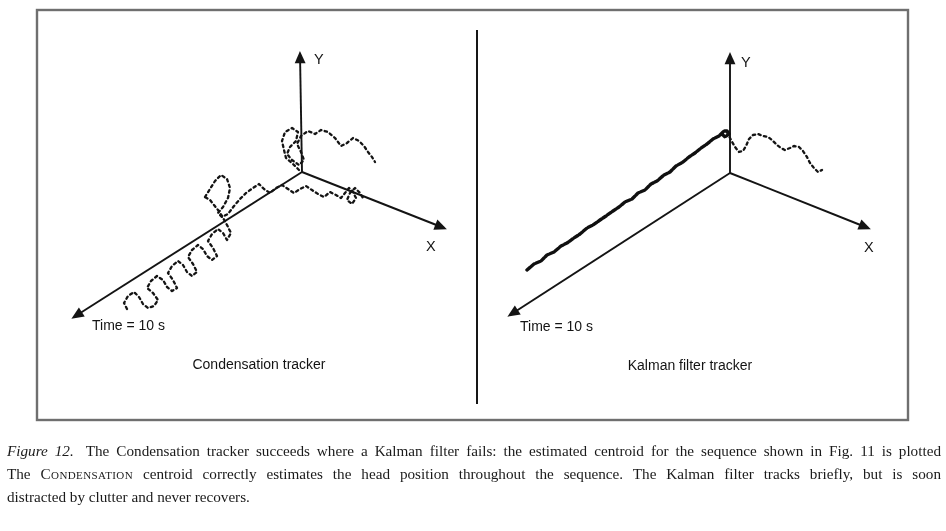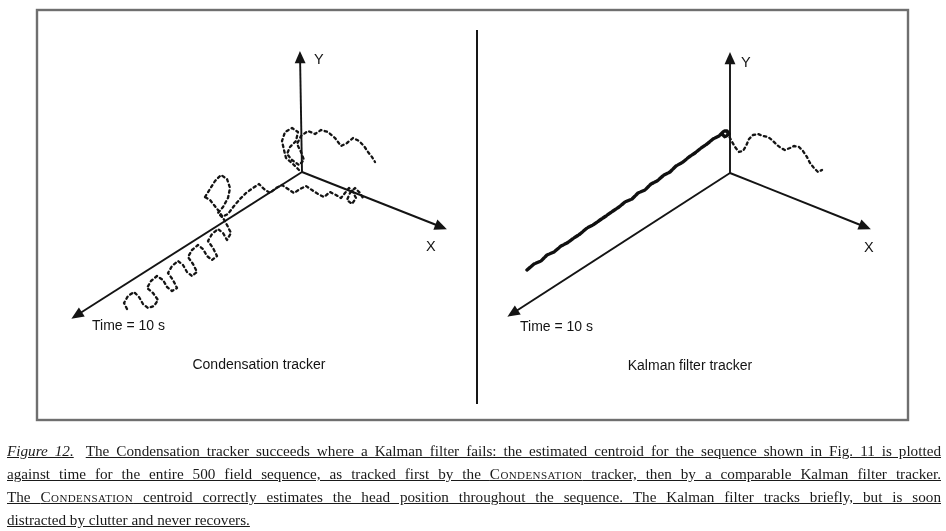--- a/index.html
+++ b/index.html
@@ -33,21 +33,21 @@
   .svg-paneltitle {
     font-family: "Liberation Sans", sans-serif;
     font-size: 14px; fill: #141414; text-anchor: middle;
   }
 
   .caption {
     position: absolute; left: 7px; top: 439px; width: 934px;
     font-family: "Liberation Serif", serif;
     font-size: 15.2px; line-height: 23px; color: #1a1a1a;
   }
-  .cap-line { text-align: justify; text-align-last: justify; white-space: nowrap; text-decoration: underline; }
+  .cap-line { text-align: justify; text-align-last: justify; white-space: nowrap; }
   .cap-line:last-child { text-align: center; text-align-last: left; }
   .cap-italic { font-style: italic; margin-right: 12px; }
   .cap-sc { font-variant: small-caps; letter-spacing: 0.4px; }
 </style>
 </head>
 <body>
 
 <svg class="figure-svg" width="946" height="436" viewBox="0 0 946 436" xmlns="http://www.w3.org/2000/svg">
   <defs>
     <marker id="arrow" viewBox="0 0 10 10" refX="7.5" refY="5" markerWidth="8.5" markerHeight="6.5" orient="auto">
@@ -84,16 +84,15 @@
     <text class="svg-label" x="520" y="331">Time = 10 s</text>
     <text class="svg-paneltitle" x="690" y="370">Kalman filter tracker</text>
 
     <polyline class="traj-dense" points="527,270 534,264 541,261 547,255 554,252 561,246 567,243 574,238 580,234 587,228 593,225 600,220 606,216 613,211 619,207 625,202 632,199 638,193 645,190 651,184 657,181 664,175 670,172 676,166 683,162 689,157 695,153 701,148 707,144 713,139 719,136 724,131 727,131 729,134 725,137 722,134"></polyline>
     <polyline class="traj-dotted" points="727,132 731,140 735,147 739,152 743,151 746,146 749,139 753,135 758,134 763,136 768,137 772,140 777,145 781,148 785,150 790,148 794,146 799,147 803,151 807,157 810,163 814,168 818,172 822,170"></polyline>
   </g>
 </svg>
 
 <div class="caption">
     <div class="cap-line"><span class="cap-italic">Figure 12.</span><span>The Condensation tracker succeeds where a Kalman filter fails: the estimated centroid for the sequence shown in Fig. 11 is plotted</span></div>
-    <div class="cap-line"><span>against time for the entire 500 field sequence, as tracked first by the </span><span class="cap-sc">Condensation</span><span> tracker, then by a comparable Kalman filter tracker.</span></div>
     <div class="cap-line"><span>The </span><span class="cap-sc">Condensation</span><span> centroid correctly estimates the head position throughout the sequence. The Kalman filter tracks briefly, but is soon</span></div>
     <div class="cap-line"><span>distracted by clutter and never recovers.</span></div>
   </div>
 
 </body></html>

